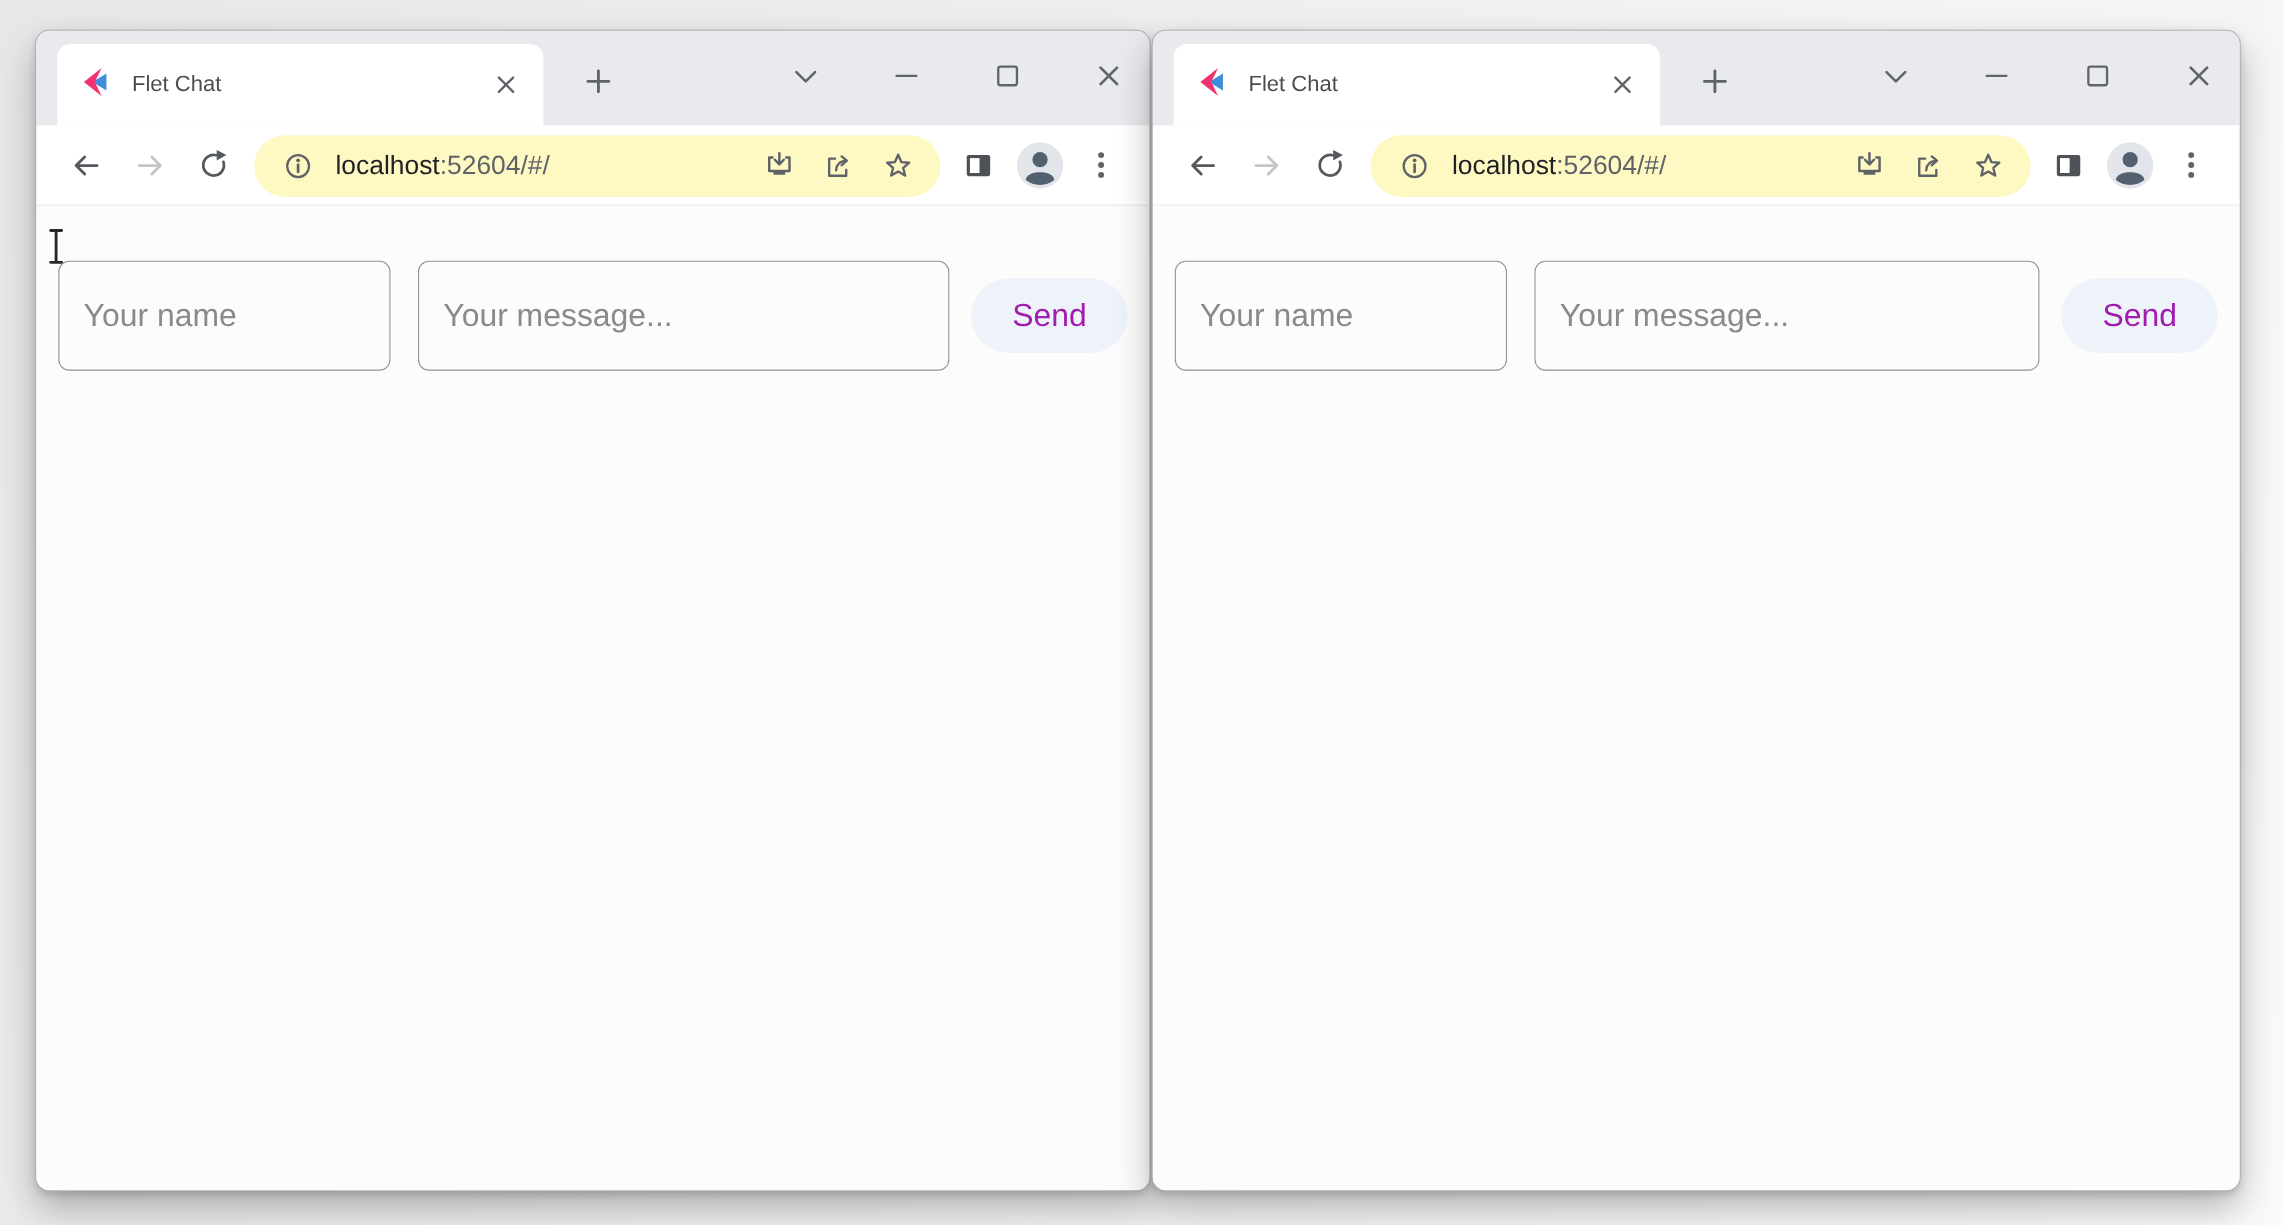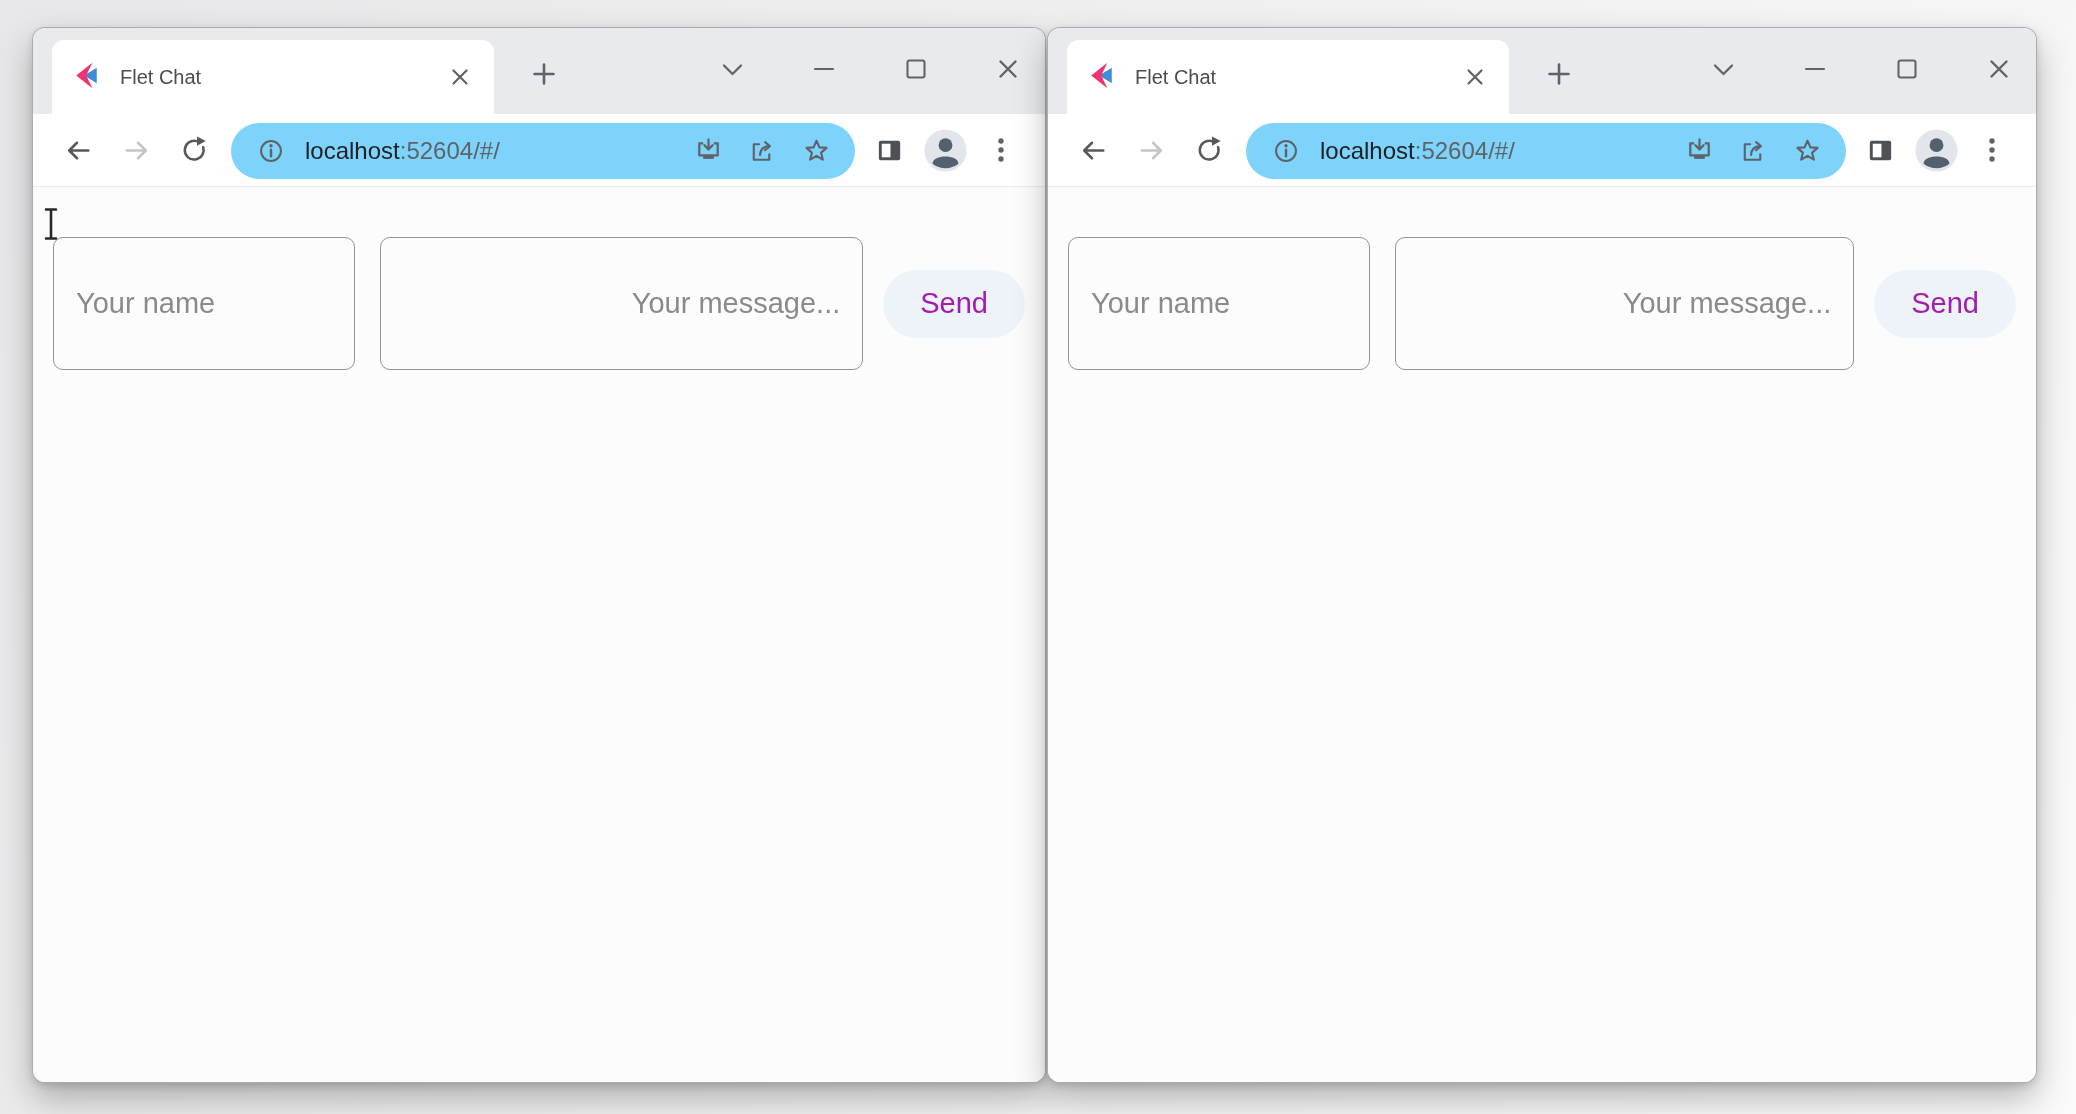--- a/index.html
+++ b/index.html
@@ -29,39 +29,39 @@
   .tab-close { width:40px; height:40px; border-radius:50%; color:#5F6368; }
   .newtab { width:52px; height:52px; margin:0 0 14px 24px; border-radius:50%; color:#5F6368; }
   .win-controls { position:absolute; top:16px; right:12px; display:flex; gap:42px; align-items:center; }
   .win-controls .icon-btn { width:50px; height:50px; color:#626568; }
 
   
   .toolbar { height:72px; background:#fff; display:flex; align-items:center; padding:0 16px; flex:none; }
   .nav-btn { width:58px; height:58px; border-radius:50%; color:#55595E; flex:none; }
   .nav-btn.disabled { color:#C3C6C9; }
   .omnibox {
-    flex:1; height:56px; background:#7dd3fc; border-radius:28px;
+    flex:1; height:56px; background:#fef9c3; border-radius:28px;
     display:flex; align-items:center; padding:0 16px 0 20px; margin:2px 6px 0 8px; min-width:0;
   }
   .info-btn { width:40px; height:40px; color:#5F6368; flex:none; }
   .url { flex:1; margin-left:14px; font-size:24px; color:#5F6368; white-space:nowrap; overflow:hidden; }
   .url .host { color:#202124; }
   .omni-action { width:46px; height:46px; color:#5F6368; margin-left:8px; flex:none; }
   .chrome-btn { width:56px; height:56px; color:#5F6368; flex:none; }
 
   
   .page { flex:1; background:#FCFCFD; border-top:1px solid #ECECEE; position:relative; }
   .form-row { display:flex; align-items:center; padding:50px 20px 0 20px; }
   .chat-input {
-    height:133px; border:1.5px solid #939393; border-radius:10px; background:transparent;
+    height:100px; border:1.5px solid #939393; border-radius:10px; background:transparent;
     font-family:"Liberation Sans", sans-serif; font-size:29px; color:#202124; padding:0 22px; outline:none;
   }
   .chat-input::placeholder { color:#8A8A8A; }
   .name-input { width:302px; flex:none; }
-  .msg-input  { flex:1; margin-left:25px; min-width:0;text-align:right; }
+  .msg-input  { flex:1; margin-left:25px; min-width:0; }
   .send-btn {
     flex:none; margin-left:20px; height:68px; padding:0 37px; border:none; border-radius:34px;
     background:#EEF2F9; color:#a21caf; font-family:"Liberation Sans", sans-serif; font-size:29px; cursor:pointer;
   }
   .ibeam { position:absolute; left:9px; top:20px; }
 </style>
 </head>
 <body>
 
 <svg width="0" height="0" style="position:absolute">

